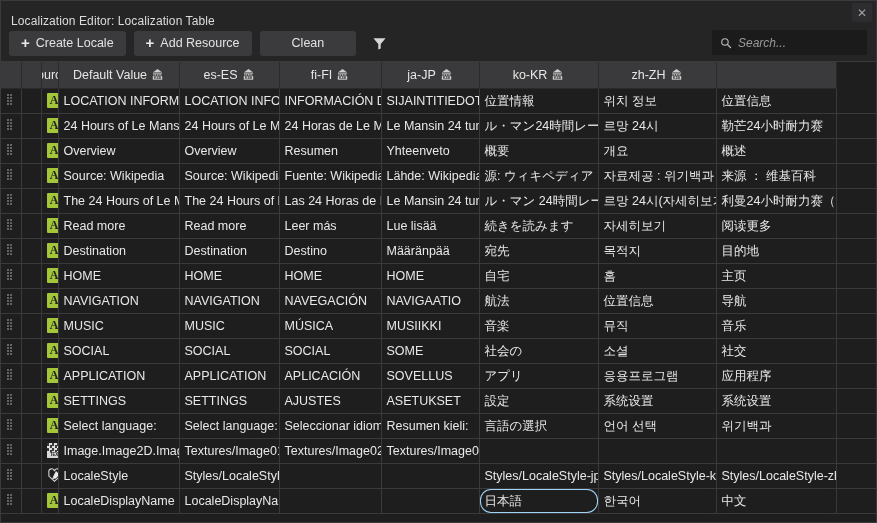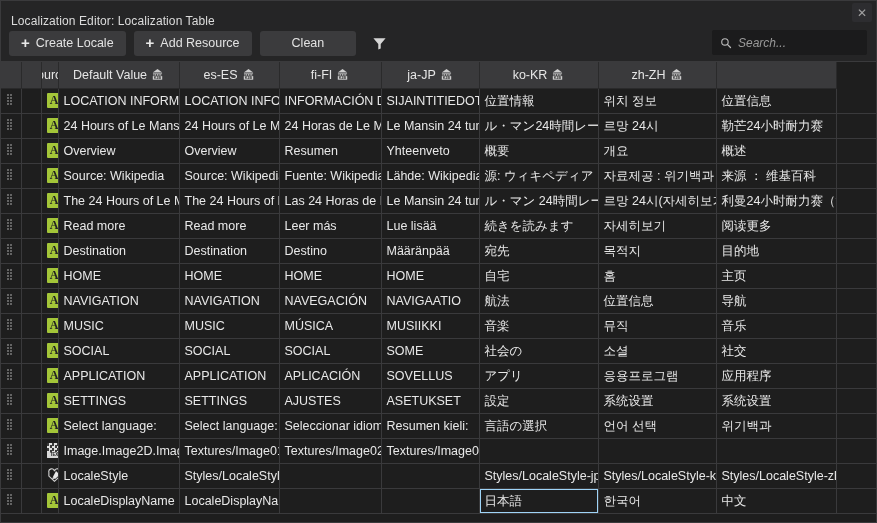--- a/index.html
+++ b/index.html
@@ -181,20 +181,21 @@
   }
   td.cell-icon {
     background: #252526;
     text-align: center;
     padding: 0;
   }
   td.empty { background: #141414; }
   td.selected {
     background: #0d7ac4;
     color: #ffffff;
+    border-radius: 11px;
   }
   td.selected.focused {
     box-shadow: inset 0 0 0 1px #9fd4f7;
   }
   td.last-spacer { background:#1e1e1e; }
 
   .drag-dots {
     display: inline-block;
     width: 7px; height: 11px;
     line-height: 0;

